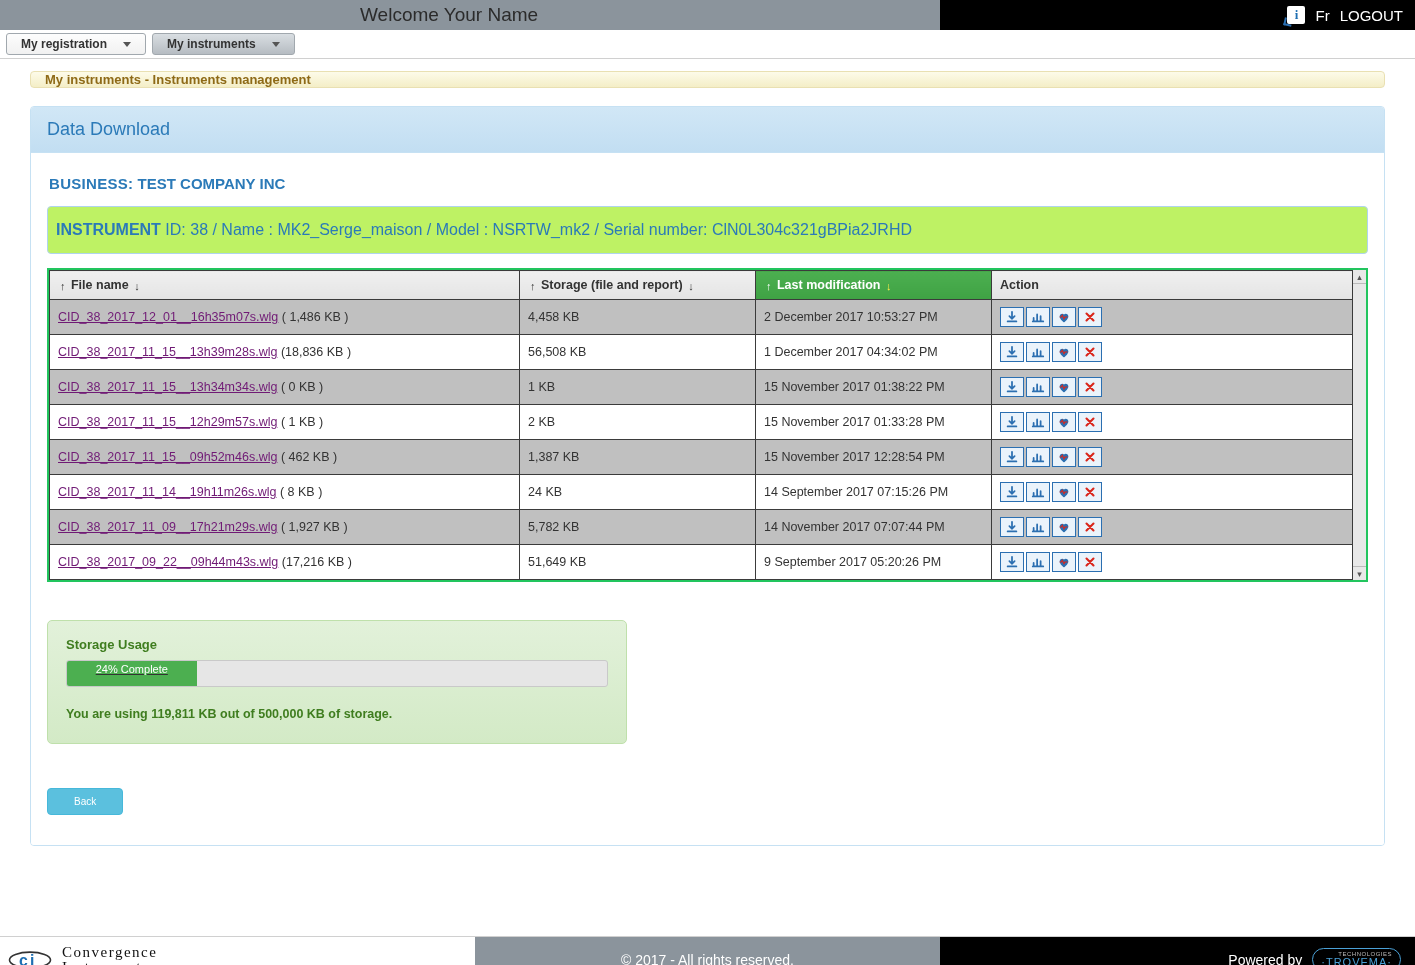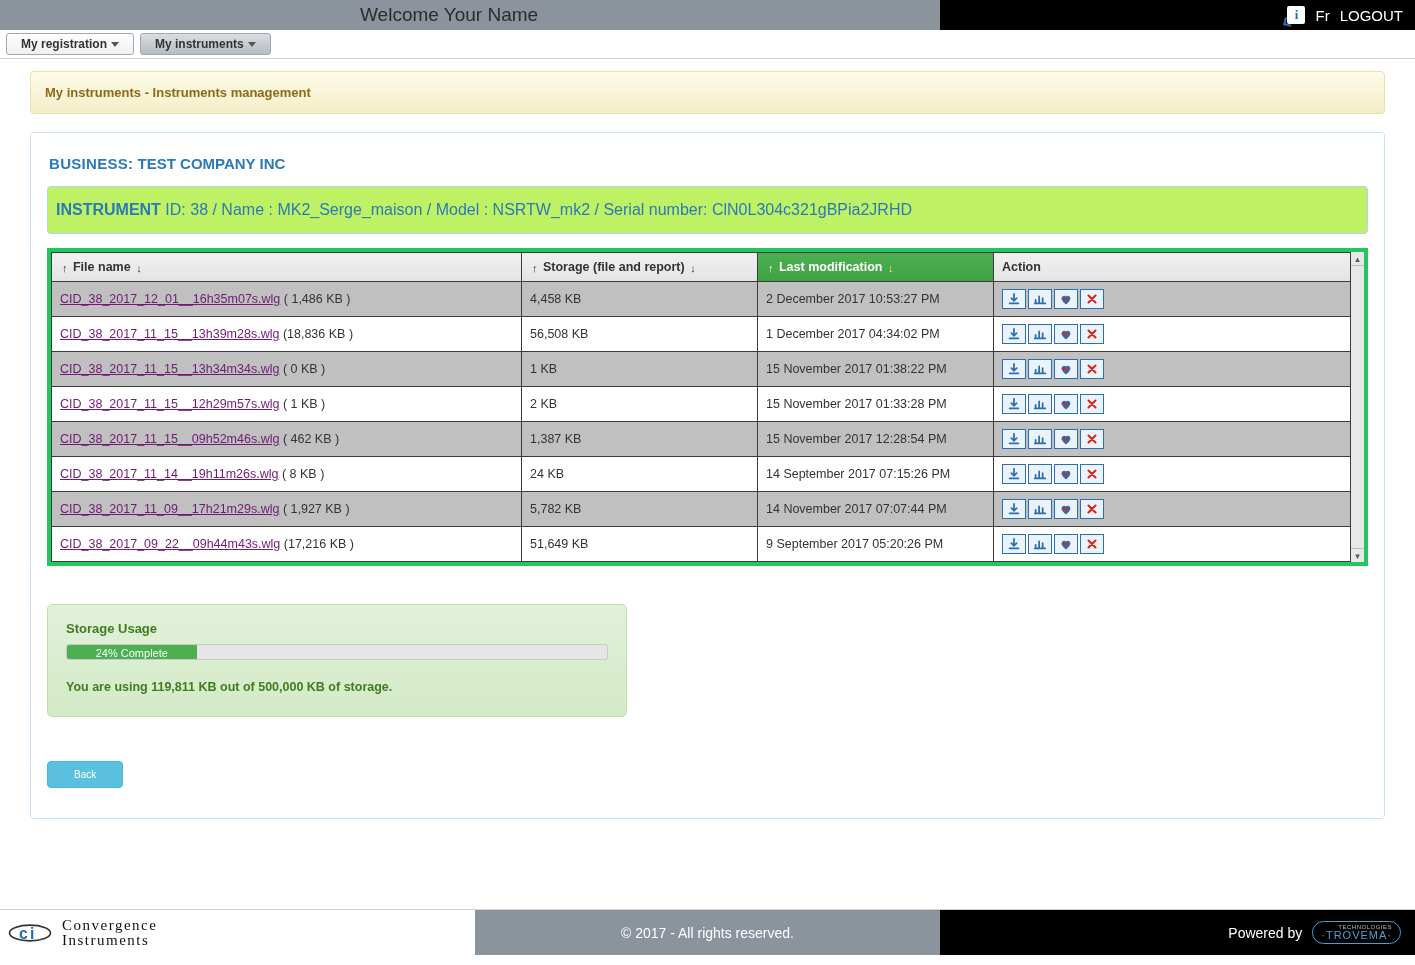--- a/index.html
+++ b/index.html
@@ -8,37 +8,37 @@
   
   .topbar { display: flex; height: 30px; }
   .topbar-left { flex: 1; background: #8b949c; color: #2b2b2b; font-size: 19px; padding-left: 360px; line-height: 30px; }
   .topbar-right { width: 475px; background: #000; color: #fff; display: flex; align-items: center; justify-content: flex-end; padding-right: 12px; gap: 10px; font-size: 15px; }
   .info-icon { width: 18px; height: 18px; background: #fff; color: #1f6fb2; font-family: Georgia, serif; font-weight: bold; font-size: 13px; display: inline-flex; align-items: center; justify-content: center; border-radius: 2px; position: relative; }
   .info-icon::before { content: ""; position: absolute; left: -3px; bottom: -2px; width: 6px; height: 6px; border-bottom: 2px solid #2b6fb1; border-left: 2px solid #2b6fb1; transform: rotate(12deg); }
 
   
   .navbar { background: #fff; border-bottom: 1px solid #d0d0d0; padding: 3px 6px; display: flex; gap: 6px; }
   .nav-btn {
-    display: inline-flex; align-items: center; gap: 4px;
+    display: inline-flex; align-items: center; gap: 16px;
     padding: 3px 14px 3px 14px;
     font-size: 12px; font-weight: bold; color: #333;
     border: 1px solid #a1a8ae; border-radius: 3px;
     background: linear-gradient(#fdfdfd,#f1f1f1);
     cursor: pointer;
   }
   .nav-btn.active { background: linear-gradient(#d9dee2,#b6bcc2); }
   .caret { width: 0; height: 0; border-left: 4px solid transparent; border-right: 4px solid transparent; border-top: 5px solid #555; }
 
   
   .page { padding: 12px 30px 30px 30px; }
 
   .crumb {
     background: linear-gradient(#fdfbe9,#f4eec7);
     border: 1px solid #e9e0b2; border-radius: 4px;
-    padding: 13px 14px; color: #8e6a17; font-weight: bold; font-size: 13px;
+    padding: 0 14px; color: #8e6a17; font-weight: bold; font-size: 13px;
     margin-bottom: 18px;
   }
 
   .panel { border: 1px solid #c6e1f3; border-radius: 4px; overflow: hidden; }
   .panel-head {
     background: linear-gradient(#d1e7f6,#c2def2);
     color: #2b7ab8; font-size: 18px; padding: 12px 16px;
     border-bottom: 1px solid #c6e1f3;
   }
   .panel-body { background: #fff; padding: 16px 16px 30px 16px; }
@@ -47,21 +47,21 @@
   .biz .lbl { letter-spacing: .3px; }
 
   .instr-bar {
     background: #bef264; color: #2b7ab8;
     padding: 14px 8px; font-size: 16px; border: 1px solid #b0d4ed; border-radius: 4px;
     margin-bottom: 14px;
   }
   .instr-bar .strong { font-weight: bold; }
 
   
-  .table-wrap { position: relative; border: 4px solid #22c55e; }
+  .table-wrap { position: relative; border: 2px solid #22c55e; }
   table { width: 100%; border-collapse: collapse; table-layout: fixed; }
   th, td { border: 1px solid #3b3b3b; padding: 7px 8px; font-size: 12.5px; text-align: left; vertical-align: middle; }
   th { background: linear-gradient(#f0f0f0,#e4e4e4); font-weight: bold; }
   th.sorted { background: linear-gradient(#4caf50,#3fa244); color: #fff; }
   tbody tr:nth-child(odd) td { background: #c0c0c0; }
   tbody tr:nth-child(even) td { background: #fff; }
   .file-link { text-decoration: underline; color: #701a75; cursor: pointer; }
 
   col.c1 { width: 470px; }
   col.c2 { width: 236px; }
@@ -98,21 +98,21 @@
   .act.heart svg .pulse { stroke:#d9261c; }
 
   
   .storage {
     margin-top: 38px; width: 580px;
     background: linear-gradient(#e2f1da,#d3eac6);
     border: 1px solid #bfe0ab; border-radius: 5px;
     padding: 16px 18px 22px 18px;
   }
   .storage h4 { color: #3f7d1f; font-size: 13px; margin-bottom: 8px; font-weight: bold; }
-  .progress { height: 16px; background: #e6e6e6; border: 1px solid #c9c9c9; border-radius: 3px; overflow: hidden; position: relative; }
+  .progress { height: 27px; background: #e6e6e6; border: 1px solid #c9c9c9; border-radius: 3px; overflow: hidden; position: relative; text-decoration: underline; }
   .progress-bar { height: 100%; background: #4caf50; color: #fff; font-size: 11px; text-align: center; line-height: 16px; }
   .storage-note { color: #3f7d1f; font-weight: bold; font-size: 12.5px; margin-top: 20px; }
 
   
   .back-btn {
     margin-top: 44px; display: inline-block;
     background: #5bc0de; color: #fff; border: 1px solid #46b8da;
     padding: 7px 26px; border-radius: 4px; font-size: 10px; cursor: pointer;
   }
 
@@ -157,20 +157,21 @@
     <span>My instruments</span>
     <span class="caret"></span>
   </div>
 </div>
 
 <div class="page">
 
   <div class="crumb">My instruments - Instruments management</div>
 
   <div class="panel">
+    <div class="panel-head">Data Download</div>
     <div class="panel-body">
 
       <div class="biz">
         <span class="lbl">BUSINESS:</span>
         <span>TEST COMPANY INC</span>
       </div>
 
       <div class="instr-bar">
         <span class="strong">INSTRUMENT</span>
         <span>ID: 38 / Name : MK2_Serge_maison / Model : NSRTW_mk2 / Serial number: ClN0L304c321gBPia2JRHD</span>

